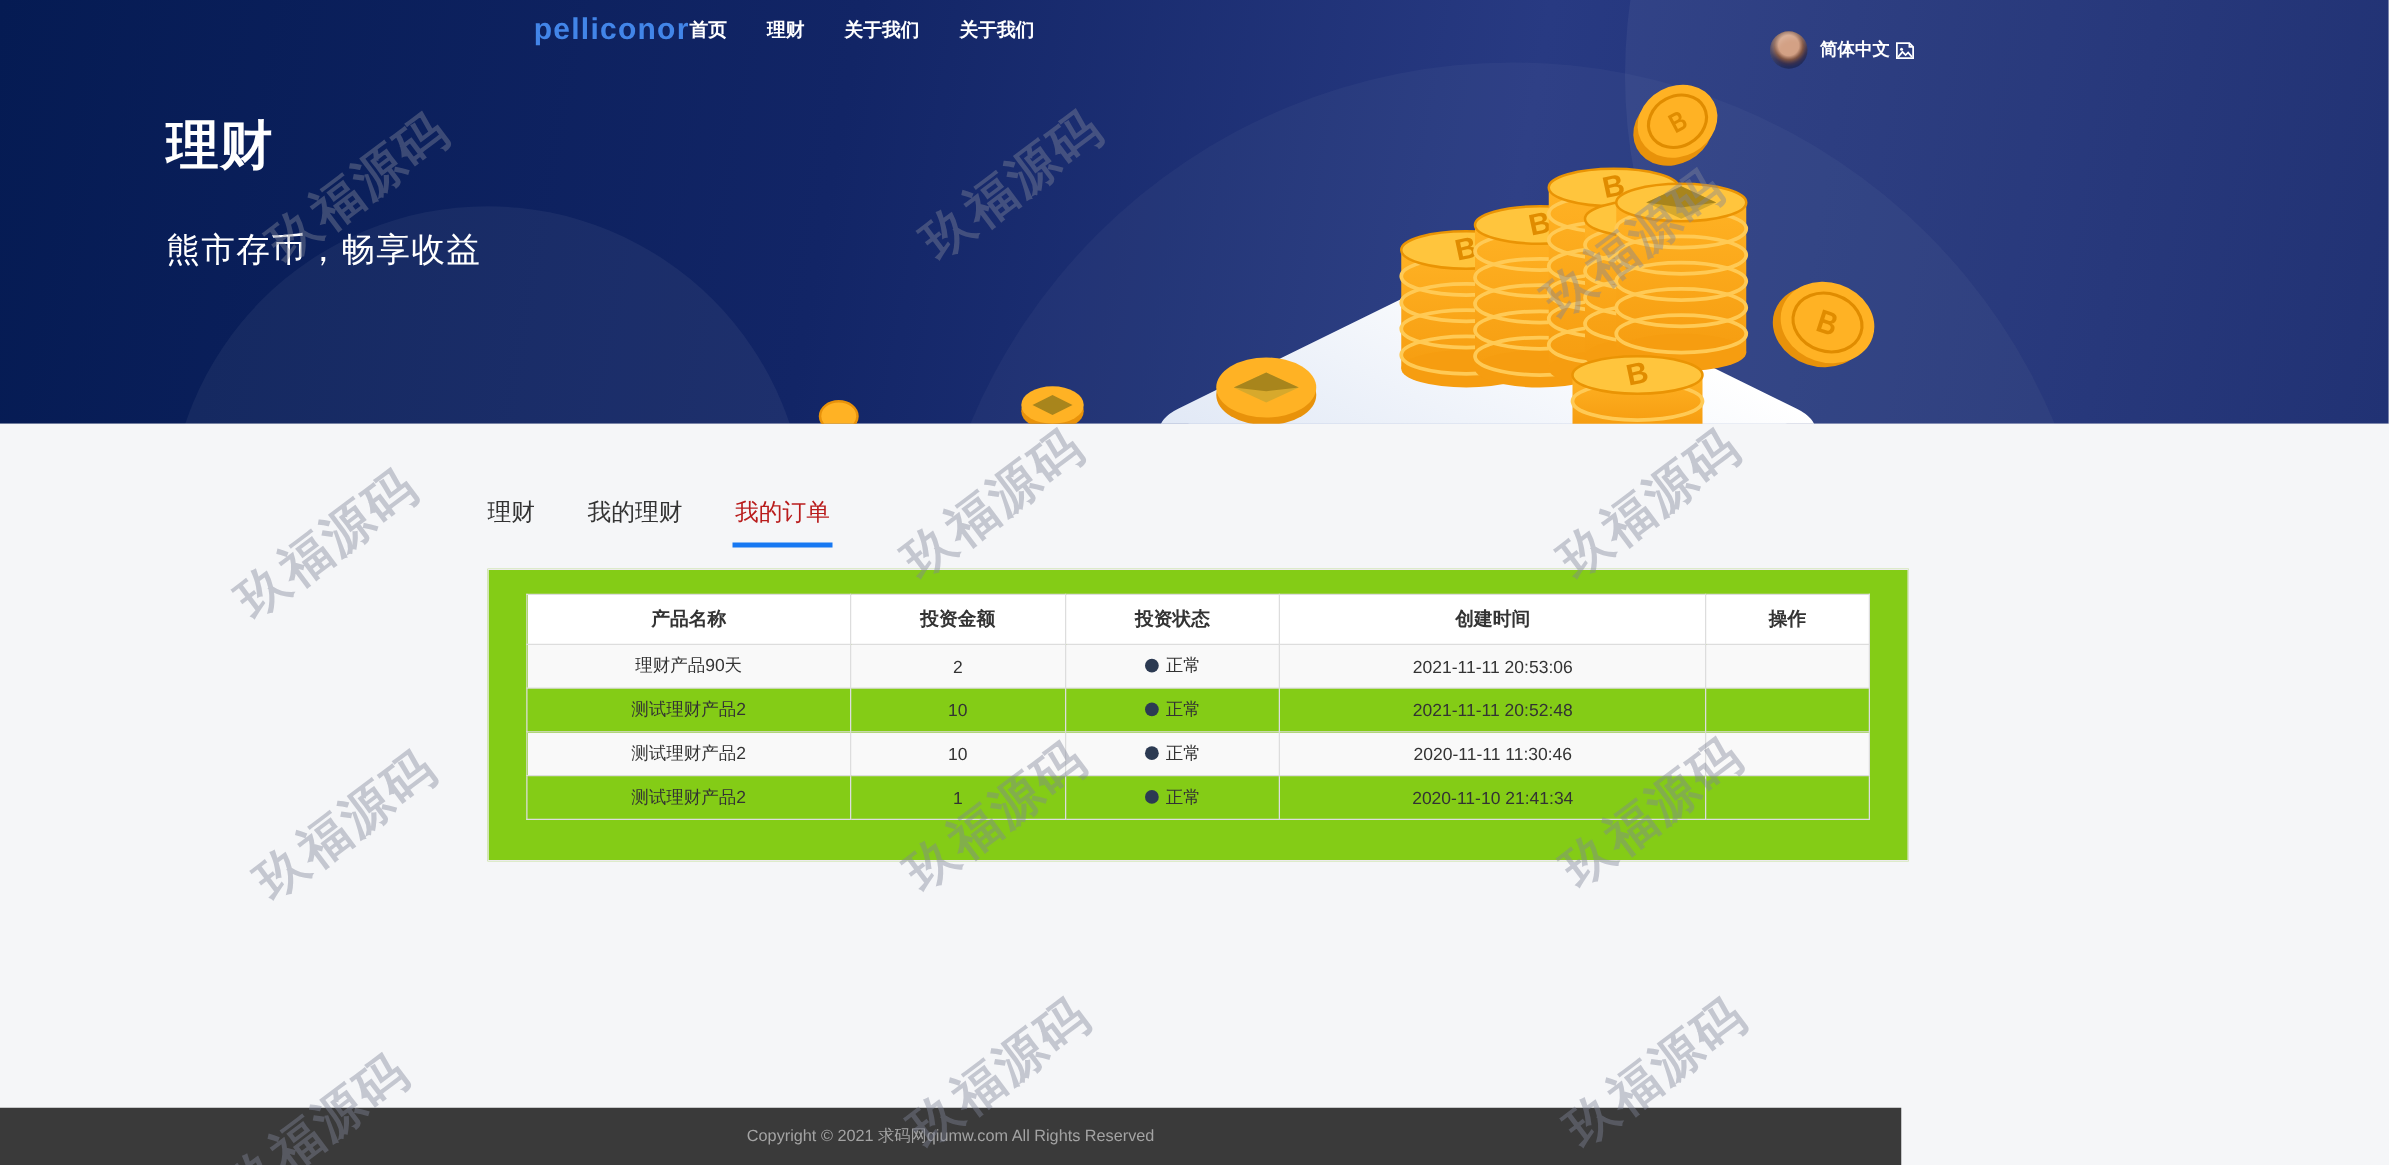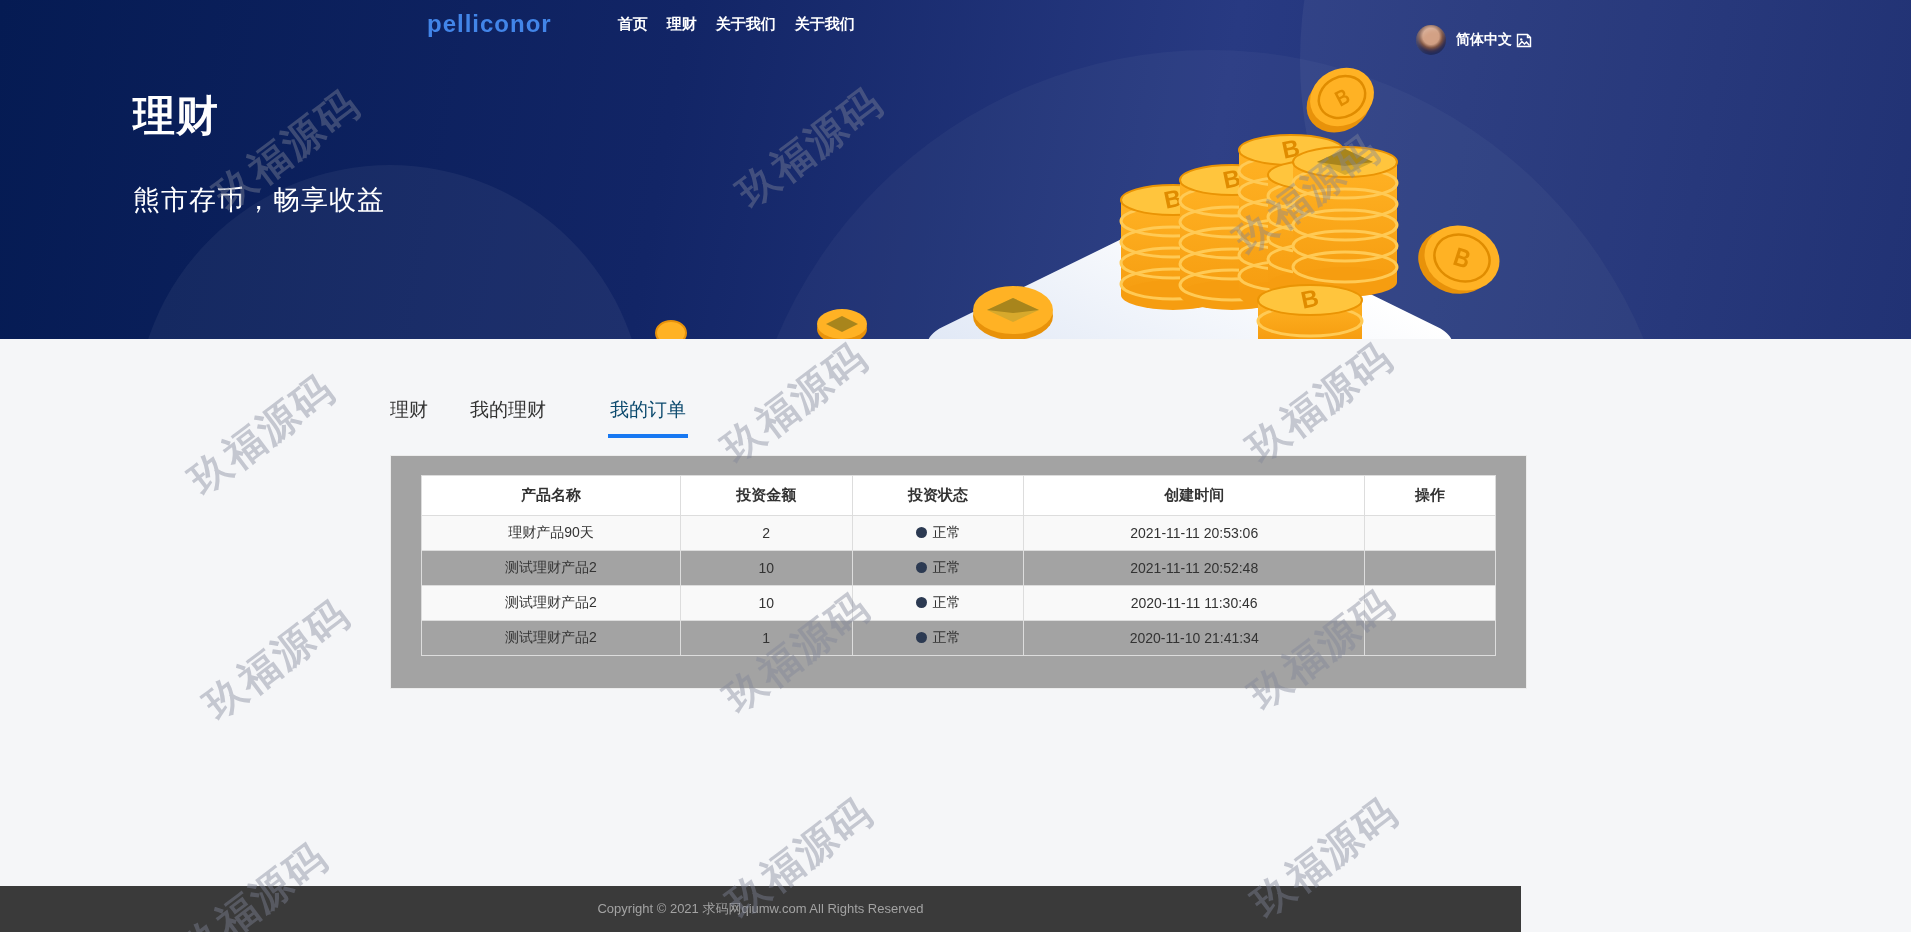--- a/index.html
+++ b/index.html
@@ -10,21 +10,21 @@
     position:relative; width:1911px; height:339px; overflow:hidden;
     background:linear-gradient(100deg,#051b53 0%,#122566 35%,#283a82 63%,#16286d 100%);
   }
   .hero-circle{ position:absolute; border-radius:50%; pointer-events:none; }
   .hc1{ left:135px; top:165px; width:510px; height:510px; background:rgba(255,255,255,0.05); }
   .hc2{ left:1300px; top:-360px; width:840px; height:840px; background:rgba(255,255,255,0.05); }
   .hc3{ left:740px; top:50px; width:940px; height:940px; background:rgba(255,255,255,0.035); }
 
   .navbar{ position:absolute; top:0; left:0; width:100%; height:48px; display:flex; align-items:center; z-index:5; }
   .logo{ margin-left:427px; font-size:24px; font-weight:bold; color:#4285e8; letter-spacing:1px; cursor:pointer; }
-  .nav-links{ display:flex; margin-left:66px; gap:19px; }
+  .nav-links{ display:flex; gap:32px; }
   .nav-link{ color:#ffffff; font-size:15px; font-weight:bold; cursor:pointer; white-space:nowrap; }
   .nav-right{ position:absolute; right:379px; top:16px; height:48px; display:flex; align-items:center; gap:10px; }
   .avatar{
     width:30px; height:30px; border-radius:50%; cursor:pointer; overflow:hidden;
     background:
       radial-gradient(circle at 50% 38%, #d3a185 0 34%, #8a5a42 48%, #4a3a50 62%, #2c3a6e 75%);
     box-shadow: inset 0 -4px 6px rgba(20,30,80,.6), inset 3px 4px 5px rgba(255,255,255,.25);
   }
   .lang{ color:#ffffff; font-size:14px; font-weight:bold; cursor:pointer; display:flex; align-items:center; gap:4px; }
   .flag-ico{ width:16px; height:15px; display:inline-block; }
@@ -32,25 +32,25 @@
   .hero-text{ position:absolute; left:133px; top:88px; z-index:4; color:#fff; }
   .hero-title{ font-size:42px; font-weight:600; letter-spacing:1px; }
   .hero-sub{ margin-top:38px; font-size:27px; font-weight:500; letter-spacing:1px; }
 
   .illustration{ position:absolute; left:620px; top:0; width:900px; height:340px; z-index:2; }
 
   
   .main{ position:relative; width:1911px; height:547px; background:#f5f6f8; }
   .tabs{ display:flex; gap:42px; padding:58px 0 0 390px; }
   .tab{ font-size:19px; color:#333; cursor:pointer; padding-bottom:15px; position:relative; }
-  .tab.active{ color:#0c4a6e;margin-left:22px; }
+  .tab.active{ color:#b91c1c; }
   .tab.active::after{ content:""; position:absolute; left:-2px; right:-2px; bottom:0; height:4px; background:#1778f2; }
 
   .card{
-    width:1137px; margin:17px 0 0 390px; background:#a3a3a3;
+    width:1137px; margin:17px 0 0 390px; background:#84cc16;
     border:1px solid #ececec; padding:19px 30px 32px 30px;
   }
   table.orders{ width:100%; border-collapse:collapse; table-layout:fixed; }
   table.orders th, table.orders td{
     border:1px solid #ddd; text-align:center; color:#333; font-size:14px;
     height:35px; padding:2px 6px; overflow:hidden; white-space:nowrap;
   }
   table.orders th{ height:40px; font-weight:bold; font-size:15px; background:#fff; }
   table.orders tbody tr:nth-child(odd){ background:#f9f9f9; }
   .status-dot{

